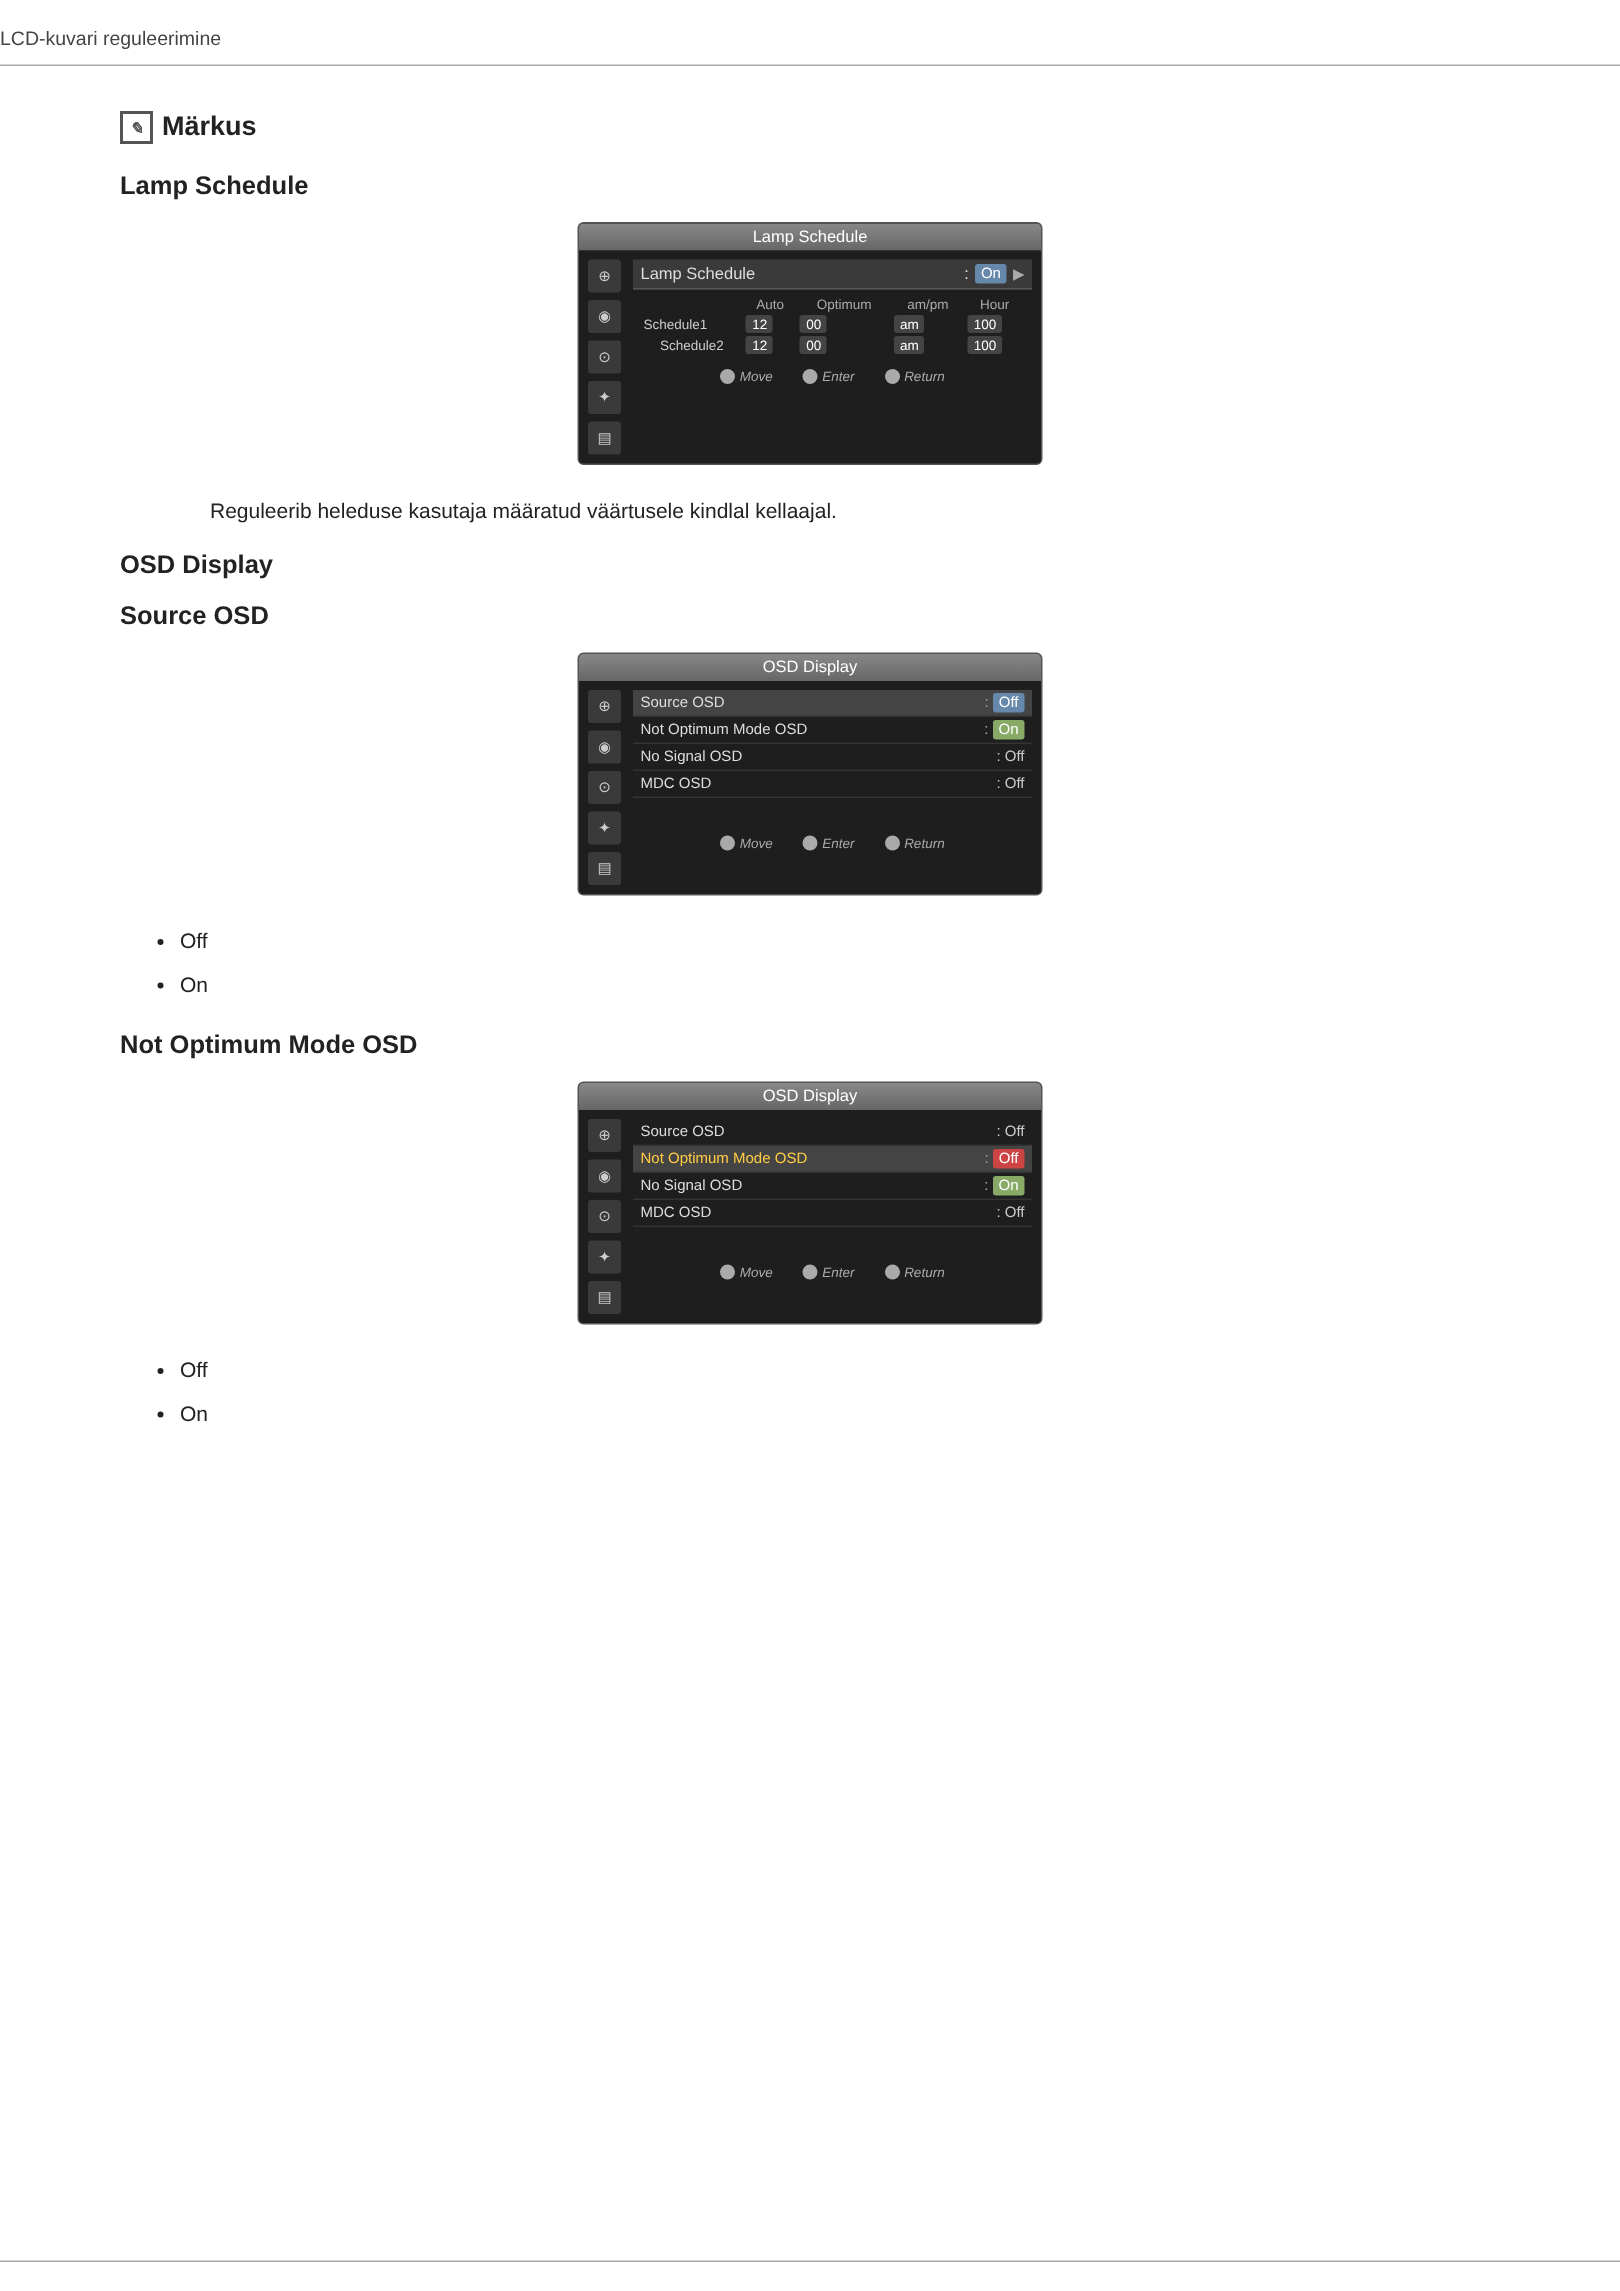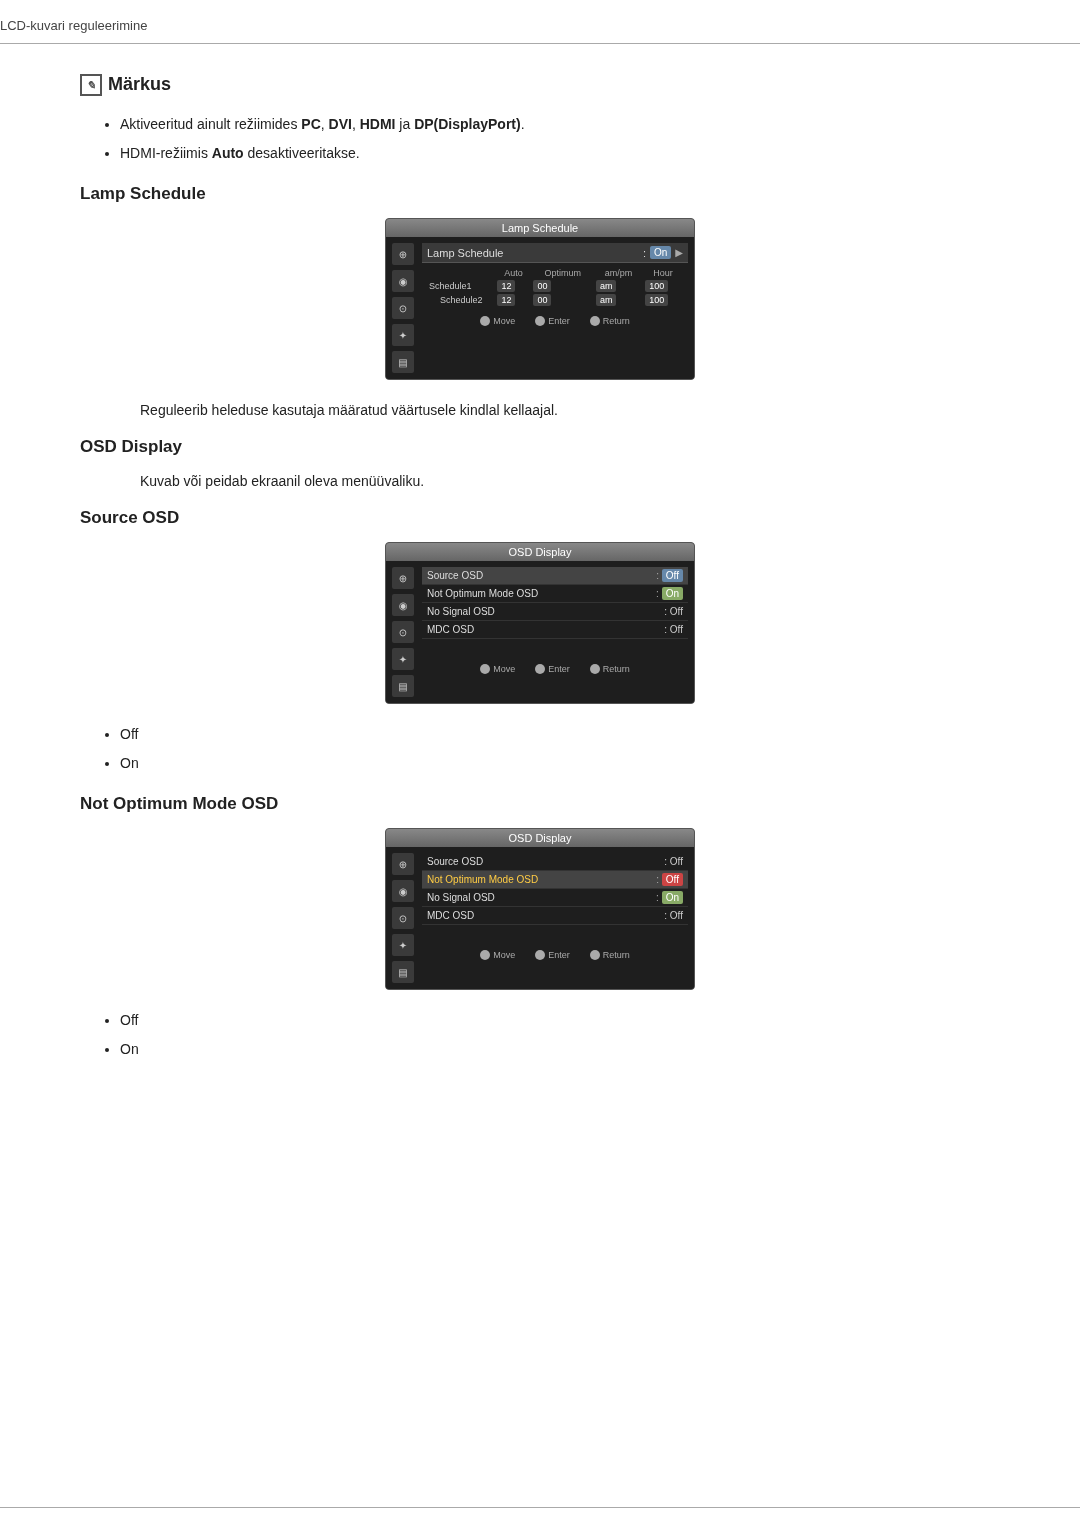--- a/index.html
+++ b/index.html
@@ -172,20 +172,21 @@
       padding: 5px 0;
       background: #1e1e1e;
     }
 
     .nav-btn {
       color: #aaa;
       font-size: 9px;
       display: flex;
       align-items: center;
       gap: 3px;
+      font-style: italic;
     }
 
     .nav-icon {
       width: 10px;
       height: 10px;
       border-radius: 50%;
       display: inline-block;
     }
 
     
@@ -238,28 +239,20 @@
   <span>LCD-kuvari reguleerimine</span>
 </div>
 
 <div class="content">
 
   <div class="note-box">
     <div class="note-icon">✎</div>
     <span class="note-label">Märkus</span>
   </div>
 
-  <ul class="bullet-list">
-    <li>
-      Aktiveeritud ainult režiimides <strong>PC</strong>, <strong>DVI</strong>, <strong>HDMI</strong> ja <strong>DP(DisplayPort)</strong>.
-    </li>
-    <li>
-      HDMI-režiimis <strong>Auto</strong> desaktiveeritakse.
-    </li>
-  </ul>
 
   <div class="section-heading">Lamp Schedule</div>
 
   <div class="monitor-ui">
     <div class="monitor-titlebar">Lamp Schedule</div>
     <div class="monitor-body">
       <div class="monitor-sidebar">
         <div class="sidebar-icon">⊕</div>
         <div class="sidebar-icon">◉</div>
         <div class="sidebar-icon">⊙</div>
@@ -318,21 +311,20 @@
             <span>Return</span>
           </span>
         </div>
       </div>
     </div>
   </div>
 
   <p class="section-desc">Reguleerib heleduse kasutaja määratud väärtusele kindlal kellaajal.</p>
 
   <div class="section-heading">OSD Display</div>
-  <p class="section-desc">Kuvab või peidab ekraanil oleva menüüvaliku.</p>
 
   <div class="section-heading">Source OSD</div>
 
   <div class="monitor-ui">
     <div class="monitor-titlebar">OSD Display</div>
     <div class="monitor-body">
       <div class="monitor-sidebar">
         <div class="sidebar-icon">⊕</div>
         <div class="sidebar-icon">◉</div>
         <div class="sidebar-icon">⊙</div>

